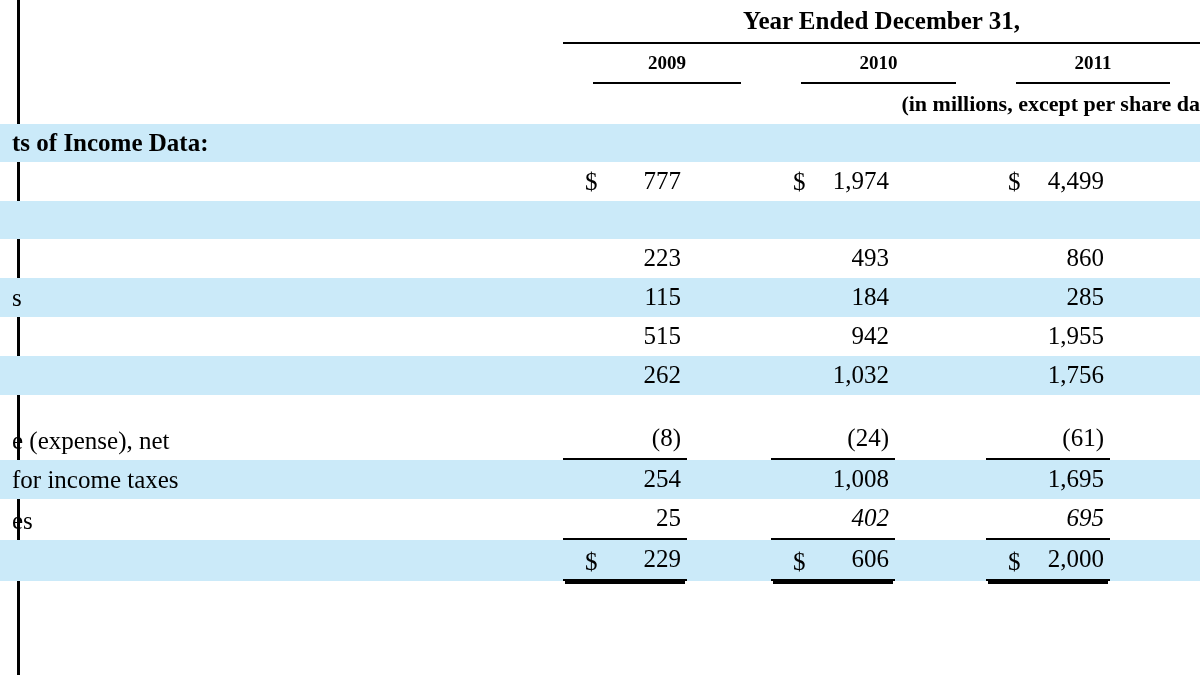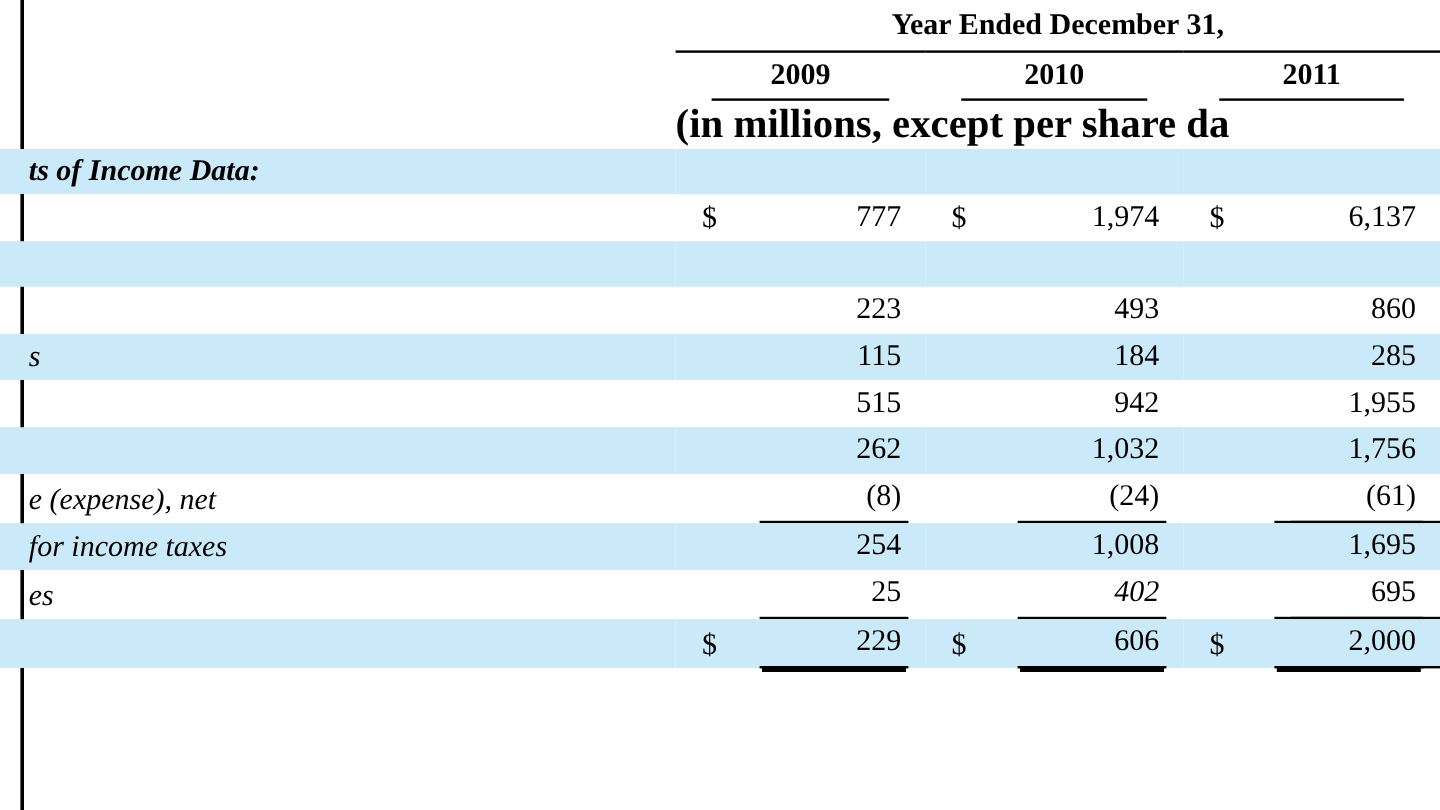--- a/index.html
+++ b/index.html
@@ -49,40 +49,39 @@
 
   td, th {
     padding: 0;
     vertical-align: bottom;
     font-weight: normal;
   }
 
   .row-shade td { background: #cbeaf9; }
 
   .label {
-    padding-left: 24px;
+    padding-left: 12px;
     text-align: left;
     white-space: nowrap;
     overflow: hidden;
     font-size: 25px;
     height: 38px;
     line-height: 38px;
-    font-style: italic;
   }
   .label.bold { font-weight: bold; }
 
   .numcell {
     height: 38px;
     line-height: 38px;
     position: relative;
     padding: 0 14px 0 0;
   }
   .numcell .inner {
     display: flex;
-    justify-content: flex-end;
+    justify-content: flex-start;
     align-items: baseline;
   }
   .numcell .cur {
     position: absolute;
     left: 22px;
     bottom: 0;
     line-height: 38px;
   }
 
   .val-wrap {
@@ -99,37 +98,37 @@
     font-size: 25px;
     height: 40px;
     line-height: 42px;
   }
   .hdr-span-line {
     border-bottom: 2px solid #000;
   }
   .hdr-cols td {
     text-align: center;
     font-weight: bold;
-    font-size: 25px;
+    font-size: 19px;
     height: 38px;
     line-height: 38px;
   }
   .hdr-underline {
     height: 2px;
     padding: 0;
   }
   .hdr-underline div {
     height: 2px;
     background: #000;
     margin: 0 30px;
   }
   .units {
-    text-align: left;
+    text-align: right;
     font-weight: bold;
-    font-size: 34px;
+    font-size: 22px;
     padding-right: 0;
     height: 40px;
     line-height: 40px;
     white-space: nowrap;
   }
 </style>
 </head>
 <body>
 
 <div class="page">
@@ -201,21 +200,21 @@
           </td>
           <td class="numcell">
             <span class="cur">$</span>
             <span class="inner">
               <span class="val-wrap">1,974</span>
             </span>
           </td>
           <td class="numcell">
             <span class="cur">$</span>
             <span class="inner">
-              <span class="val-wrap">6,137</span>
+              <span class="val-wrap">4,499</span>
             </span>
           </td>
           <td class="numcell">
             <span class="inner">
               <span class="val-wrap"></span>
             </span>
           </td>
         </tr>
         <tr class="row-shade">
           <td class="label"></td>
@@ -356,21 +355,21 @@
           <td class="label">e (expense), net</td>
           <td class="numcell">
             <span class="cur"></span>
             <span class="inner">
               <span class="val-wrap" style="border-bottom: 2px solid rgb(0, 0, 0);">(8)</span>
             </span>
           </td>
           <td class="numcell">
             <span class="cur"></span>
             <span class="inner">
-              <span class="val-wrap" style="border-bottom: 2px solid rgb(0, 0, 0);">(24)</span>
+              <span class="val-wrap" style="border-bottom: 2px solid rgb(0, 0, 0); margin-top: 24px;">(24)</span>
             </span>
           </td>
           <td class="numcell">
             <span class="cur"></span>
             <span class="inner">
               <span class="val-wrap" style="border-bottom: 2px solid rgb(0, 0, 0);">(61)</span>
             </span>
           </td>
           <td class="numcell">
             <span class="cur"></span>
@@ -416,21 +415,21 @@
           </td>
           <td class="numcell">
             <span class="cur"></span>
             <span class="inner">
               <span class="val-wrap" style="border-bottom: 2px solid rgb(0, 0, 0); font-style: italic;">402</span>
             </span>
           </td>
           <td class="numcell">
             <span class="cur"></span>
             <span class="inner">
-              <span class="val-wrap" style="border-bottom: 2px solid rgb(0, 0, 0);">695</span>
+              <span class="val-wrap" style="border-bottom: 2px solid rgb(0, 0, 0); font-style: italic;">695</span>
             </span>
           </td>
           <td class="numcell">
             <span class="cur"></span>
             <span class="inner">
               <span class="val-wrap" style="border-bottom: 2px solid rgb(0, 0, 0);"></span>
             </span>
           </td>
         </tr>
         <tr class="row-shade">

